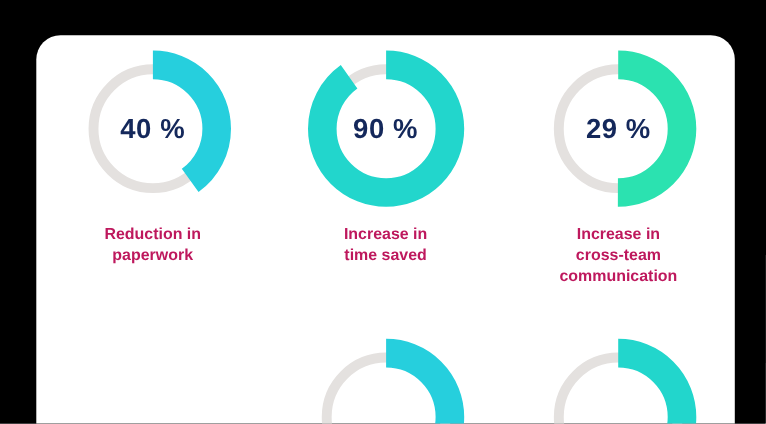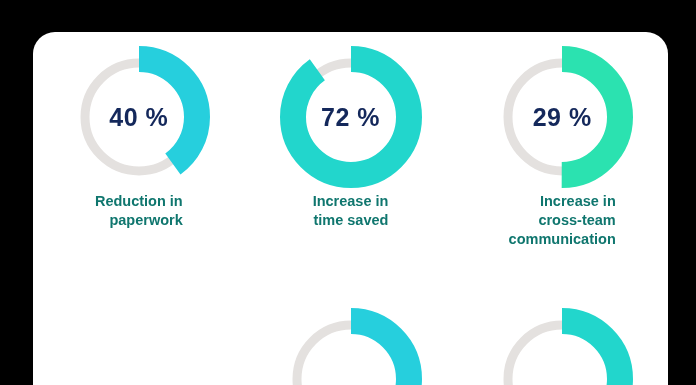--- a/index.html
+++ b/index.html
@@ -83,25 +83,26 @@
     justify-content: center;
     font-size: 25px;
     font-weight: bold;
     letter-spacing: .5px;
     color: #14285B;
     white-space: nowrap;
   }
 
   
   .stat-caption {
-    text-align: right;
+    margin-top: 12px;
+    text-align: center;
     font-size: 14.5px;
     font-weight: bold;
     line-height: 1.32;
-    color: #0f766e;
+    color: #be185d;
     white-space: pre-line;
   }
 </style>
 </head>
 <body>
 
 <div id="stage">
   <div id="card">
 
     <div class="stat-row" id="row-top">
@@ -117,21 +118,21 @@
         <div class="stat-caption">Reduction in
 paperwork</div>
       </div>
 
       <div class="stat-cell">
         <div class="donut">
           <svg width="150" height="150" viewBox="0 0 150 150">
             <circle class="donut-track" cx="75" cy="75" r="54" stroke="#E4E1DF"></circle>
             <circle class="donut-value" cx="75" cy="75" r="58" transform="rotate(-90 75 75)" stroke="#22D6CC" stroke-dasharray="327.98227303477444 36.44247478164158"></circle>
           </svg>
-          <div class="donut-label">72 %</div>
+          <div class="donut-label">90 %</div>
         </div>
         <div class="stat-caption">Increase in
 time saved</div>
       </div>
 
       <div class="stat-cell">
         <div class="donut">
           <svg width="150" height="150" viewBox="0 0 150 150">
             <circle class="donut-track" cx="75" cy="75" r="54" stroke="#E4E1DF"></circle>
             <circle class="donut-value" cx="75" cy="75" r="58" transform="rotate(-90 75 75)" stroke="#2BE2B0" stroke-dasharray="182.212373908208 182.212373908208"></circle>

